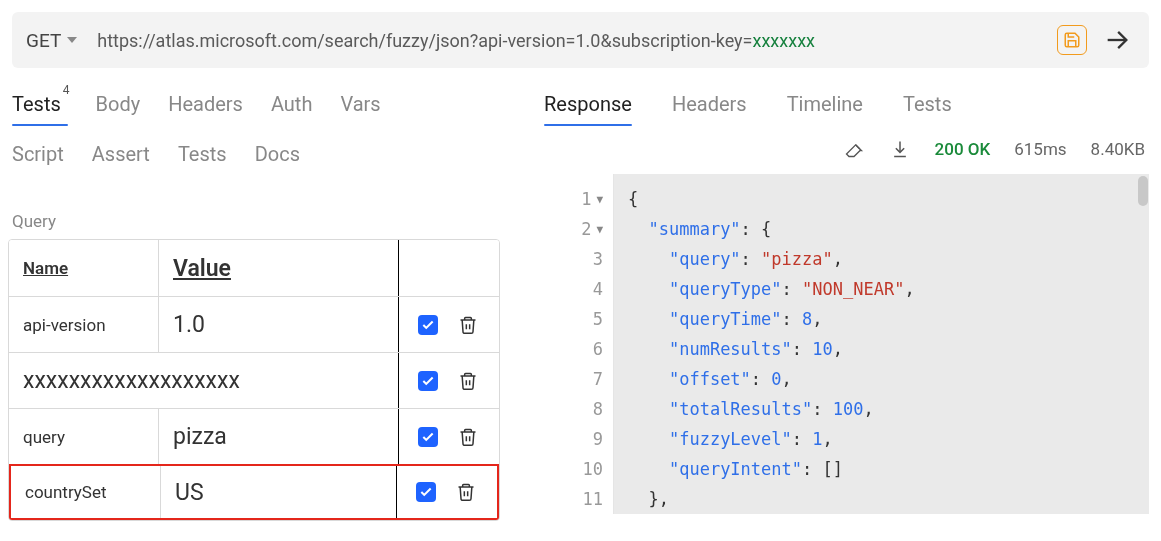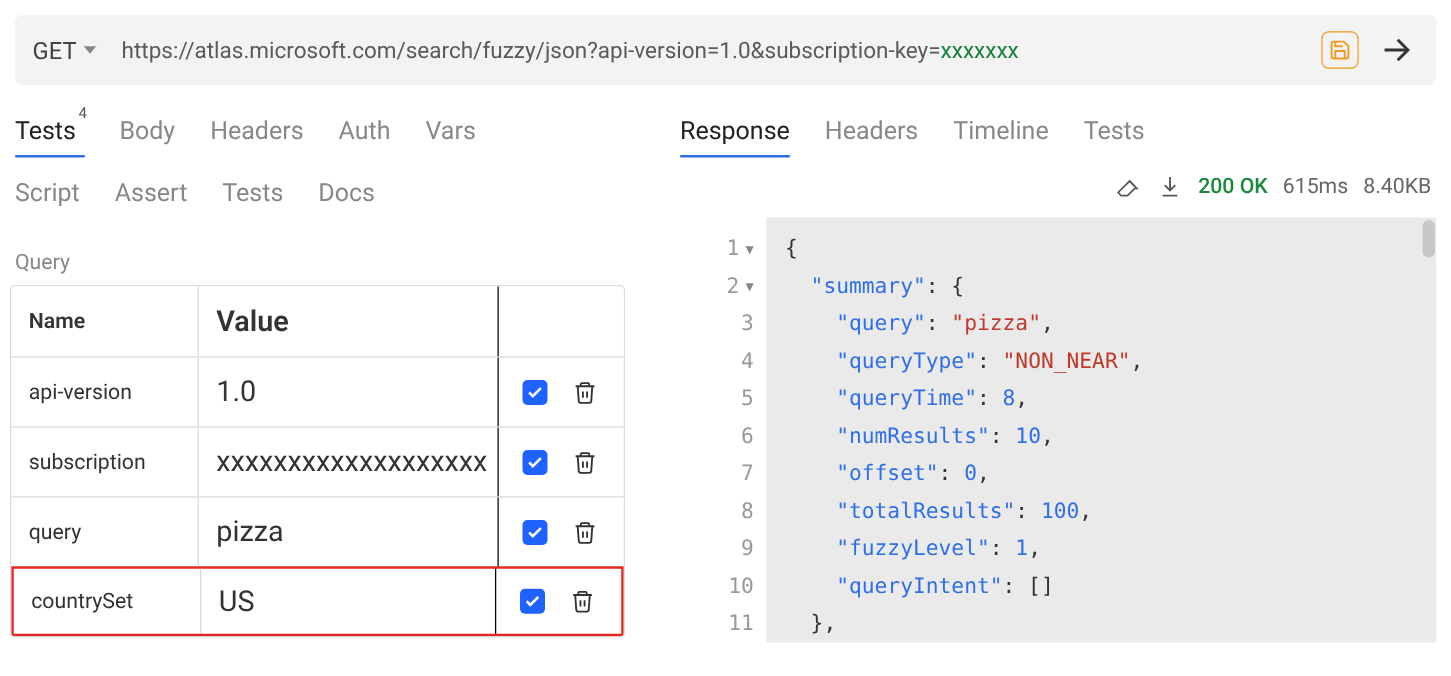--- a/index.html
+++ b/index.html
@@ -92,36 +92,36 @@
     border-radius: 2px;
   }
   .tab sup {
     font-size: 12px;
     color: #555;
     position: relative;
     top: -9px;
     left: 2px;
   }
 
-  .query-section { margin-top: 26px; padding-right: 40px; }
+  .query-section { margin-top: 37px; padding-right: 40px; }
   .query-label { color: #888; font-size: 17px; padding-left: 4px; margin-bottom: 8px; }
 
   .param-table {
     border: 1px solid #d9d9d9;
     border-radius: 4px;
     overflow: hidden;
   }
   .param-row {
     display: flex;
     border-top: 1px solid #d9d9d9;
     height: 56px;
     align-items: center;
   }
   .param-row:first-child { border-top: none; }
-  .param-header { background: #fff; color: #333; font-weight: 600; font-size: 18px; }
+  .param-header { background: #fff; color: #333; font-weight: 600; font-size: 18px; text-decoration: underline; }
   .cell-name {
     width: 150px;
     padding: 0 14px;
     font-size: 17px;
     border-right: 1px solid #d9d9d9;
     height: 100%;
     display: flex; align-items: center;
     overflow: hidden;
   }
   .cell-value {
@@ -155,30 +155,30 @@
     cursor: pointer;
   }
   .trash svg { width: 20px; height: 22px; stroke: #333; }
 
   .highlight-box {
     border: 2.5px solid #e4261b;
   }
 
   .resp-tabs {
     display: flex;
-    gap: 28px;
+    gap: 40px;
     padding-left: 4px;
   }
   .resp-meta {
     position: absolute;
     right: 16px;
     top: 46px;
     display: flex;
     align-items: center;
-    gap: 12px;
+    gap: 24px;
     font-size: 17px;
     color: #666;
   }
   .resp-meta .status { color: #1a8a3a; font-weight: 500; }
   .meta-icon { width: 22px; height: 22px; display:flex; align-items:center; justify-content:center; cursor:pointer;}
   .meta-icon svg { width: 20px; height: 20px; }
 
   .code-block {
     margin-top: 50px;
     margin-left: 4px;
@@ -304,21 +304,20 @@
                   <polyline points="3 6 5 6 21 6"></polyline>
                   <path d="M19 6l-1 14a2 2 0 0 1-2 2H8a2 2 0 0 1-2-2L5 6"></path>
                   <path d="M10 11v6M14 11v6"></path>
                   <path d="M8 6V4a1 1 0 0 1 1-1h6a1 1 0 0 1 1 1v2"></path>
                 </svg>
             </div>
           </div>
         </div>
 
         <div class="param-row">
-          <div class="cell-name">subscription</div>
           <div class="cell-value">xxxxxxxxxxxxxxxxxxx</div>
           <div class="cell-actions">
             <div class="checkbox">
               <svg viewBox="0 0 24 24" fill="none" stroke="#fff" stroke-width="3.5">
                   <polyline points="20 6 9 17 4 12"></polyline>
                 </svg>
             </div>
             <div class="trash">
               <svg viewBox="0 0 24 24" fill="none" stroke-width="1.8">
                   <polyline points="3 6 5 6 21 6"></polyline>

